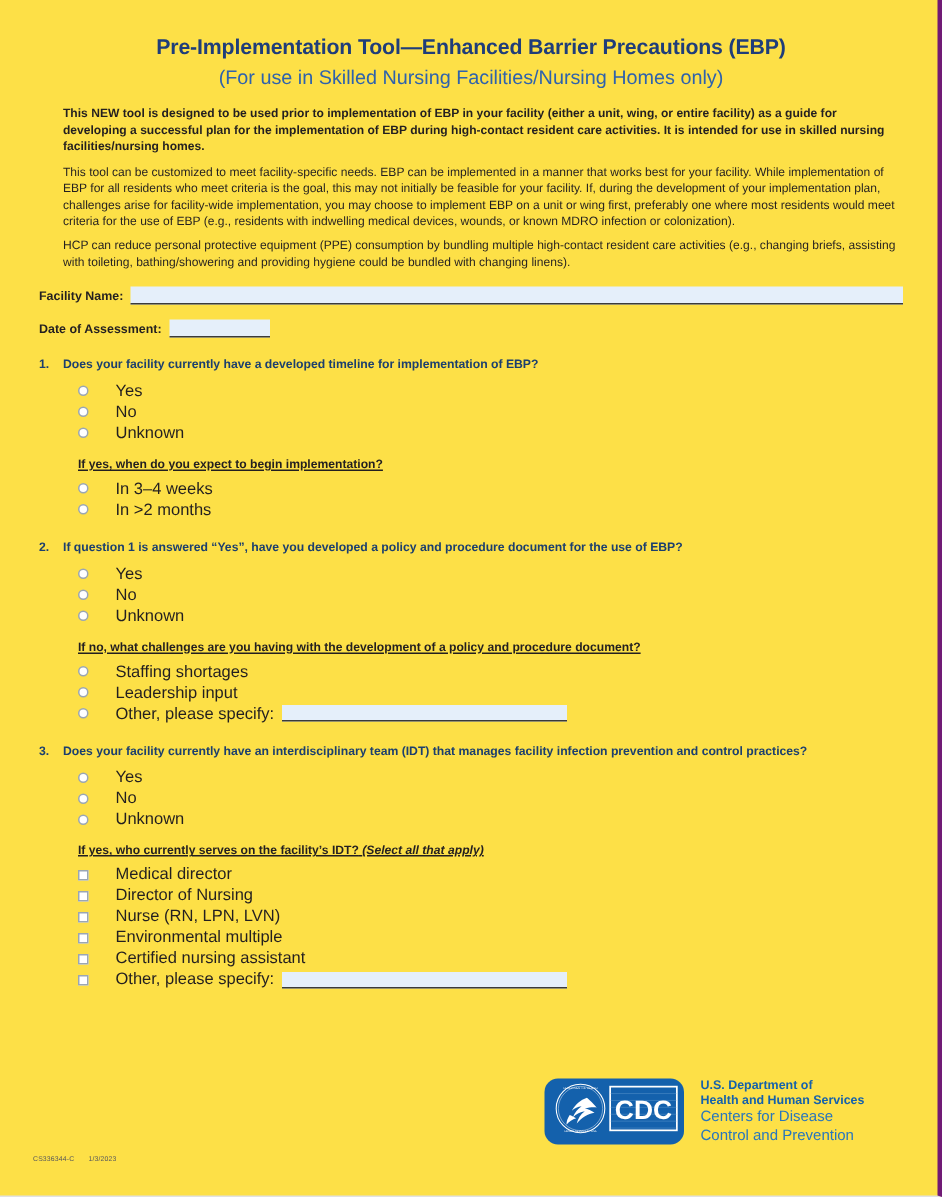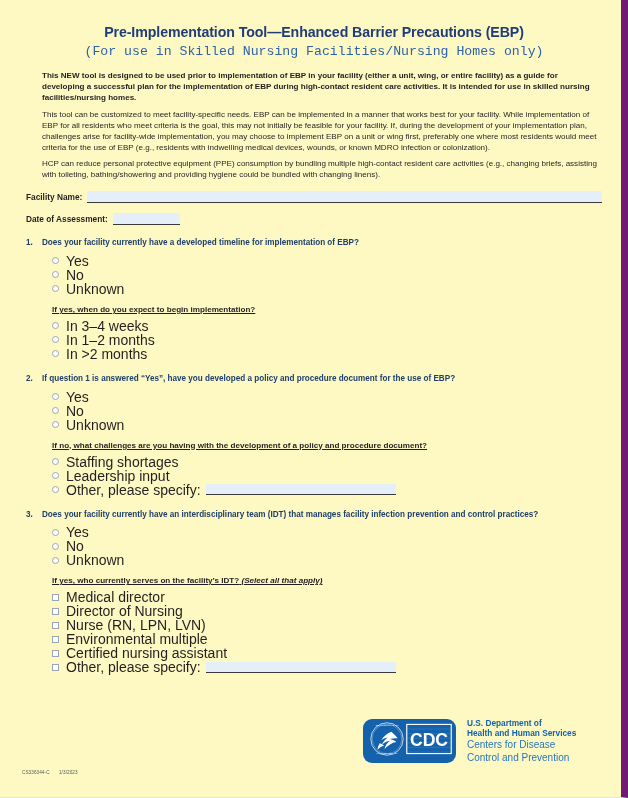--- a/index.html
+++ b/index.html
@@ -4,25 +4,25 @@
 <style>
   html, body {
     margin: 0;
     padding: 0;
     background: #ffffff;
   }
   .page {
     position: relative;
     width: 628px;
     height: 798px;
-    background: #fef9c3;
+    background: #fde047;
     box-sizing: border-box;
     font-family: "Liberation Sans", sans-serif;
     overflow: hidden;
-    border-right: 7px solid #701a75;
+    border-right: 3px solid #701a75;
     border-bottom: 1px solid #e2e2e2;
   }
   .content {
     position: absolute;
     left: 26px;
     top: 0;
     width: 576px;
   }
 
   
@@ -33,21 +33,20 @@
     color: #1f3d7a;
     letter-spacing: -0.1px;
     line-height: 1.25;
   }
   .doc-subtitle {
     font-size: 13.2px;
     font-weight: normal;
     color: #2e62ad;
     line-height: 1.3;
     margin-top: 1px;
-    font-family: Liberation Mono, monospace;
   }
 
   
   .intro { margin-top: 11px; }
   .intro p {
     margin: 0 0 6px 16px;
     font-size: 8.05px;
     line-height: 1.36;
     color: #231f20;
     text-align: left;
@@ -105,23 +104,23 @@
   }
   .checkbox {
     width: 7px;
     height: 7px;
     border: 1px solid #9aa6b4;
     background: #ffffff;
     flex: 0 0 7px;
     box-sizing: border-box;
   }
   .opt-label {
-    font-size: 14px;
+    font-size: 11px;
     color: #231f20;
-    margin-left: 7px;
+    margin-left: 18px;
     white-space: nowrap;
   }
   .sub-prompt {
     font-size: 8.1px;
     font-weight: bold;
     color: #231f20;
     padding-left: 26px;
     margin-top: 9px;
     margin-bottom: 4px;
     text-decoration: underline;
@@ -236,24 +235,20 @@
         <div class="opt-row">
           <span class="radio"></span>
           <span class="opt-label">Unknown</span>
         </div>
       </div>
       <div class="sub-prompt">If yes, when do you expect to begin implementation?</div>
       <div class="options">
         <div class="opt-row">
           <span class="radio"></span>
           <span class="opt-label">In 3–4 weeks</span>
-        </div>
-        <div class="opt-row">
-          <span class="radio"></span>
-          <span class="opt-label">In 1–2 months</span>
         </div>
         <div class="opt-row">
           <span class="radio"></span>
           <span class="opt-label">In &gt;2 months</span>
         </div>
       </div>
     </div>
 
     <div class="question">
       <div class="q-head">

